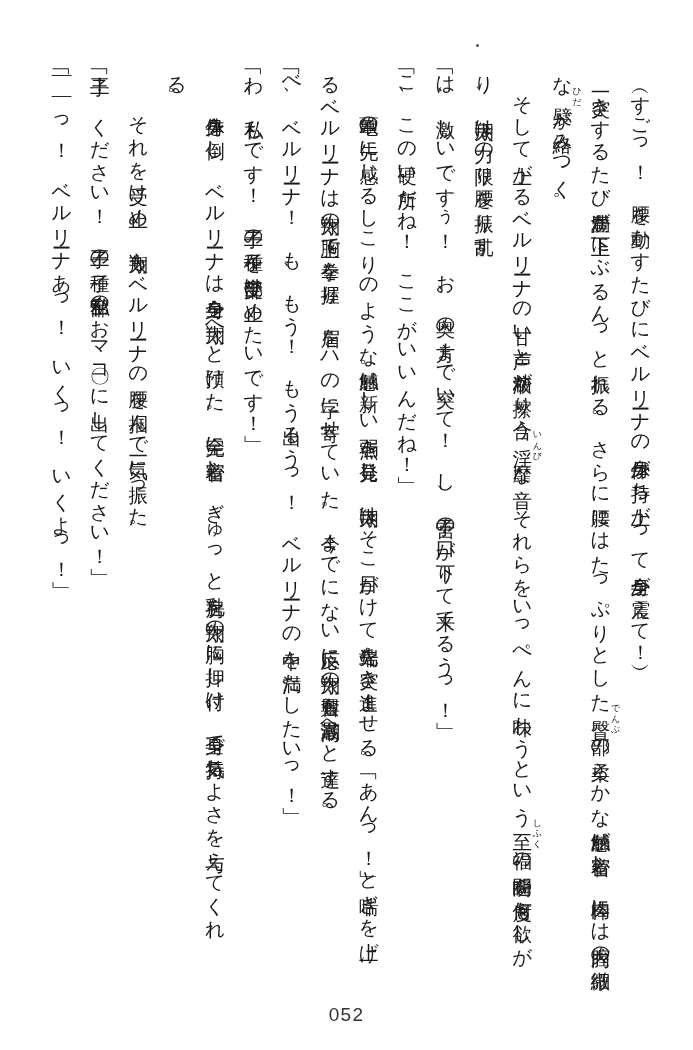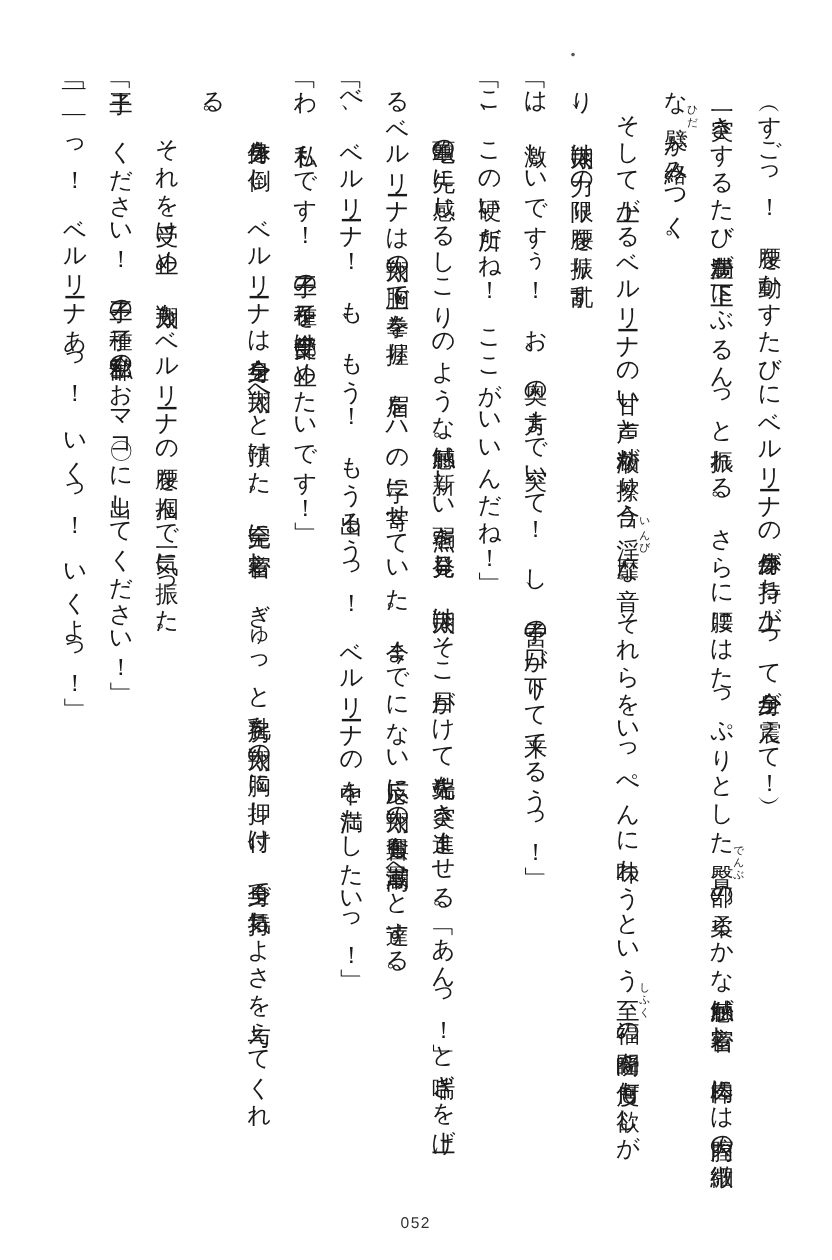--- a/index.html
+++ b/index.html
@@ -50,21 +50,21 @@
     letter-spacing: 0;
     line-height: 1;
   }
   #page-number {
     position: absolute;
     left: 0;
     right: 0;
     bottom: 24px;
     text-align: center;
     font-family: "Liberation Sans", sans-serif;
-    font-size: 13px;
+    font-size: 19px;
     letter-spacing: 1.2px;
     color: #333333;
   }
   .dot-mark {
     position: absolute;
     top: 44px;
     left: 476px;
     width: 3px;
     height: 3px;
     border-radius: 50%;

